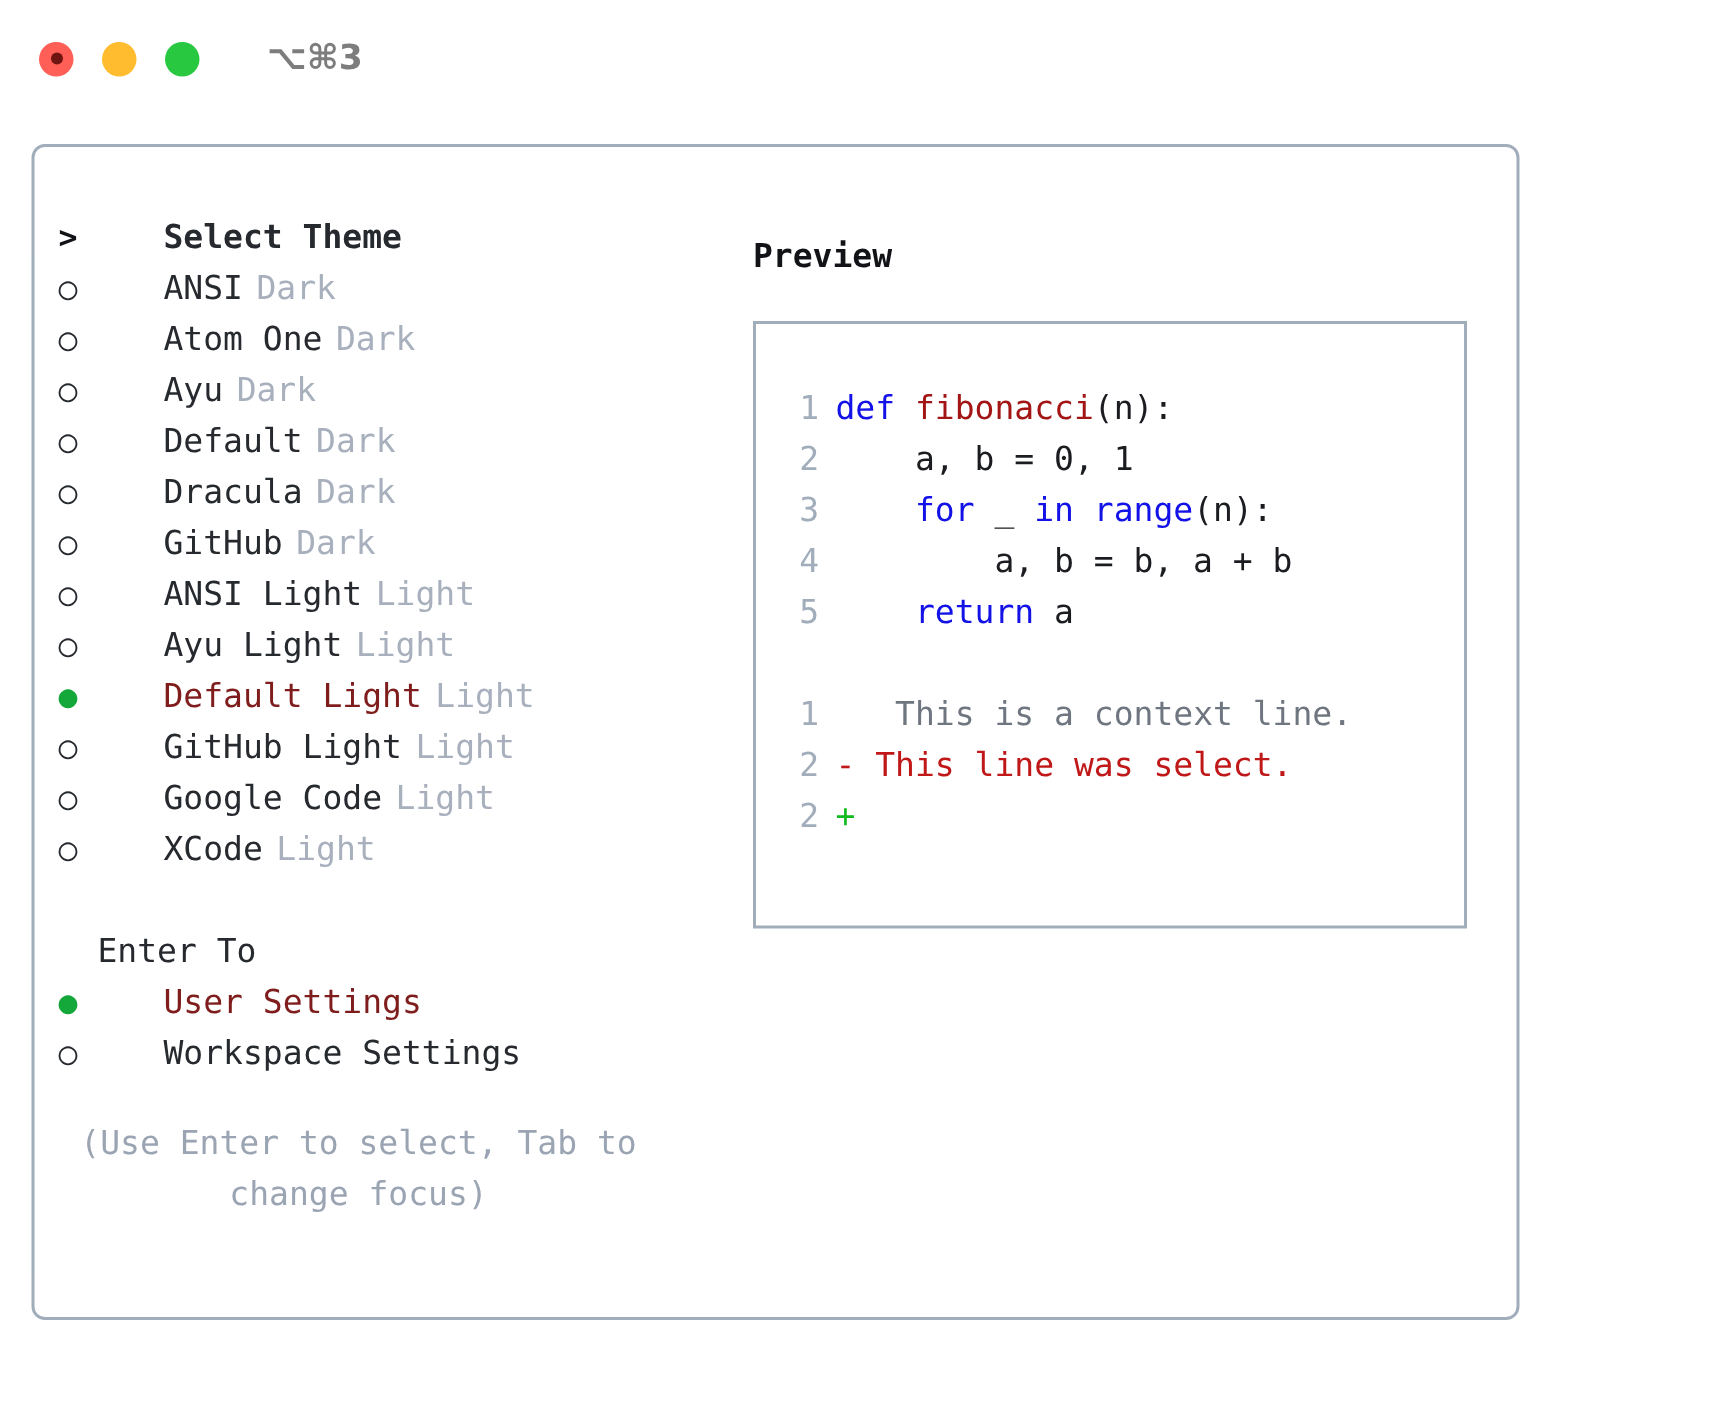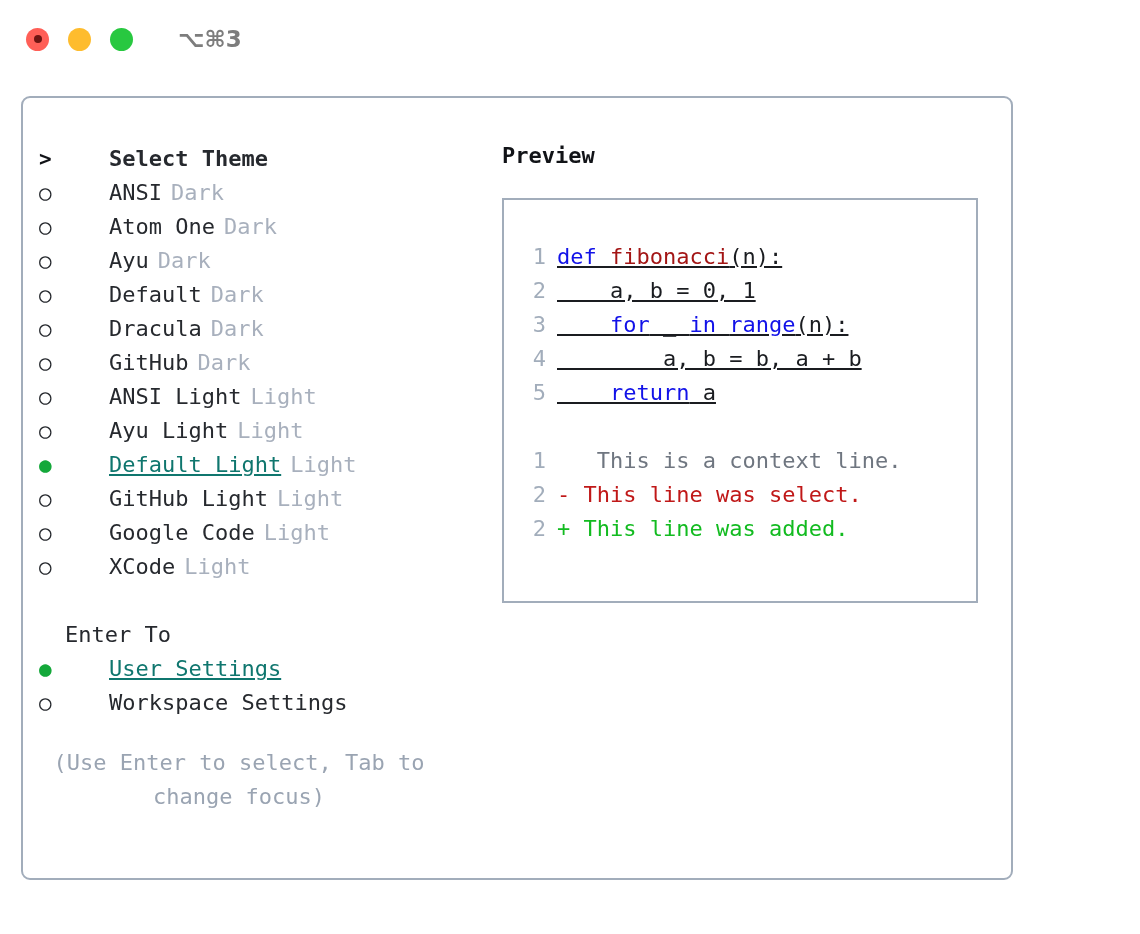--- a/index.html
+++ b/index.html
@@ -86,21 +86,21 @@
     display: inline-block;
     width: 26px;
     flex: 0 0 26px;
     font-size: 21px;
     color: #26292e;
   }
   .marker.filled { color: #14a83a; }
   .row.header-row { font-weight: bold; color: #111317; }
   .row.header-row .marker { font-weight: bold; color: #111317; }
   .label { color: #26292e; margin-left: 44px; }
-  .row.selected .label { color: #0f766e; text-decoration: underline; }
+  .row.selected .label { color: #7f1d1d; }
   .suffix { color: #a8b0bd; margin-left: 9px; }
   .spacer { height: 34px; }
   .subheader {
     height: 34px;
     font-size: 22px;
     color: #26292e;
     padding-left: 26px;
     white-space: pre;
   }
   .hint {
@@ -110,21 +110,21 @@
     color: #9aa4b2;
     width: 400px;
     white-space: pre-wrap;
     word-break: break-word;
     text-align: center;
   }
 
   
   .right-col {
     position: absolute;
-    left: 479px; top: 44px;
+    left: 479px; top: 60px;
     width: 480px;
   }
   .preview-title {
     font-size: 22px;
     font-weight: bold;
     color: #111317;
     height: 34px;
     line-height: 28px;
   }
   .code-box {
@@ -144,21 +144,21 @@
     white-space: pre;
   }
   .lineno {
     display: inline-block;
     width: 24px;
     flex: 0 0 24px;
     text-align: right;
     color: #a2adbb;
     margin-right: 11px;
   }
-  .code-text { color: #1a1c20; text-decoration: underline; }
+  .code-text { color: #1a1c20; }
   .tok-kw  { color: #1212e8; }
   .tok-fn  { color: #a31515; }
   .tok-plain { color: #1a1c20; }
   .blank-line { height: 34px; }
   .diff-ctx { color: #6f7680; }
   .diff-del { color: #c01818; }
   .diff-add { color: #12bb20; }
 </style>
 </head>
 <body>
@@ -218,19 +218,19 @@
             <div class="code-line"><span class="lineno">1</span><span class="code-text"><span class="tok-kw">def </span><span class="tok-fn">fibonacci</span><span class="tok-plain">(n):</span></span></div>
             <div class="code-line"><span class="lineno">2</span><span class="code-text"><span class="tok-plain">    a, b = 0, 1</span></span></div>
             <div class="code-line"><span class="lineno">3</span><span class="code-text"><span class="tok-plain">    </span><span class="tok-kw">for</span><span class="tok-plain"> _ </span><span class="tok-kw">in</span><span class="tok-plain"> </span><span class="tok-kw">range</span><span class="tok-plain">(n):</span></span></div>
             <div class="code-line"><span class="lineno">4</span><span class="code-text"><span class="tok-plain">        a, b = b, a + b</span></span></div>
             <div class="code-line"><span class="lineno">5</span><span class="code-text"><span class="tok-plain">    </span><span class="tok-kw">return</span><span class="tok-plain"> a</span></span></div>
           </div>
         <div class="blank-line"></div>
         <div id="diff-lines">
             <div class="code-line"><span class="lineno">1</span><span class="diff-ctx"> </span><span class="diff-ctx">  This is a context line.</span></div>
             <div class="code-line"><span class="lineno">2</span><span class="diff-del">-</span><span class="diff-del"> This line was select.</span></div>
-            <div class="code-line"><span class="lineno">2</span><span class="diff-add">+</span><span class="diff-add"> This line was added.</span></div>
+            <div class="code-line"><span class="lineno">2</span><span class="diff-add">+</span></div>
           </div>
       </div>
     </div>
 
   </div>
 </div>
 
 </body></html>

